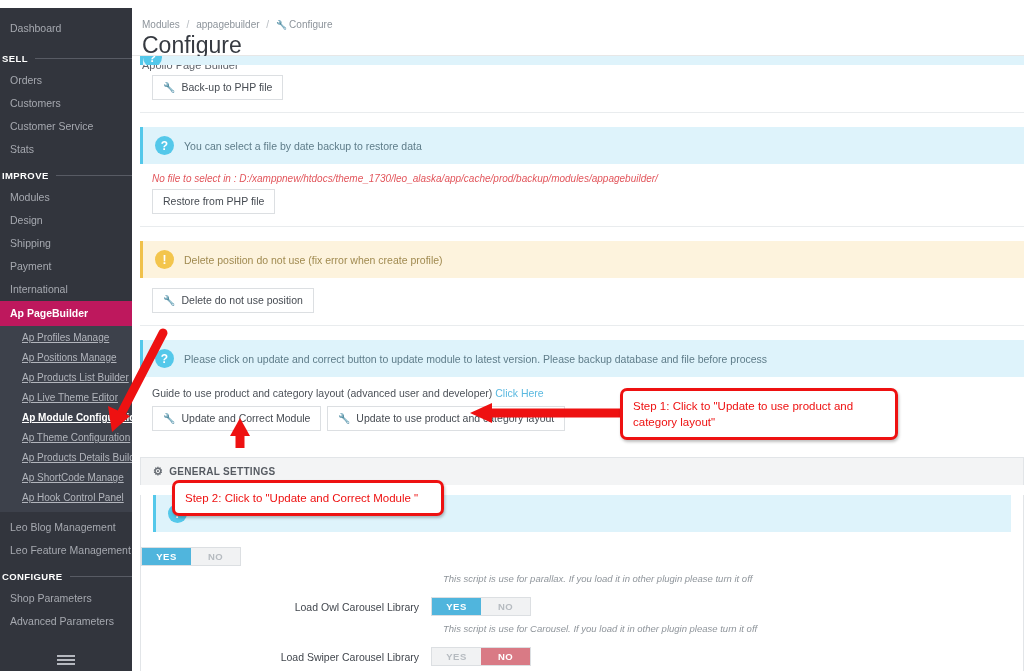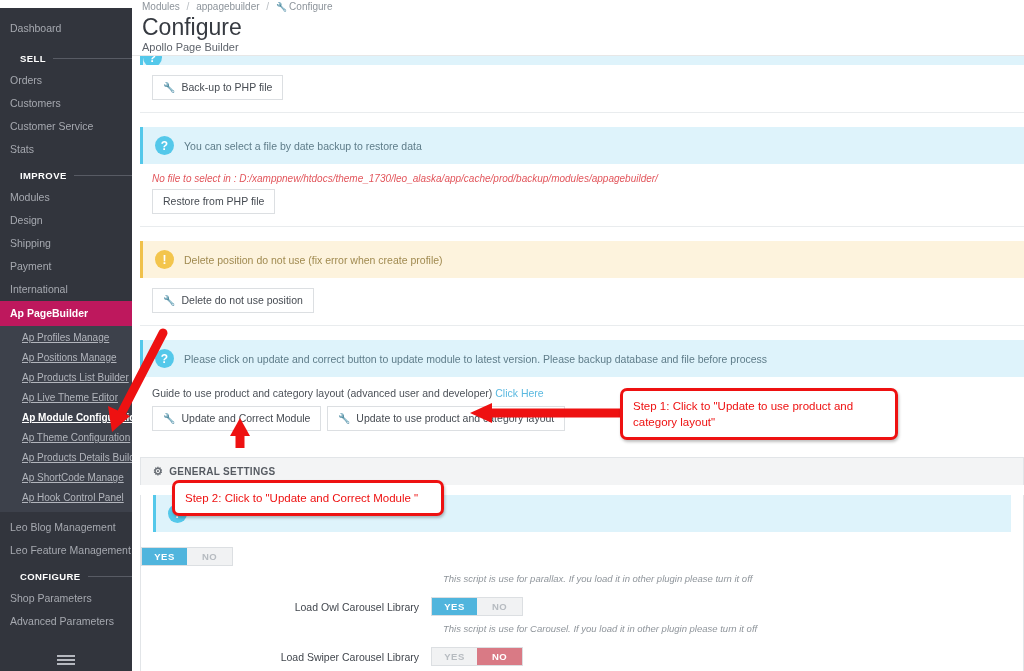--- a/index.html
+++ b/index.html
@@ -23,21 +23,21 @@
     display: block;
     padding: 5px 0 5px 10px;
     font-size: 10.5px;
     color: #a6a9b0;
     line-height: 13px;
     white-space: nowrap;
   }
   .nav-link.dash { padding-top: 14px; padding-bottom: 9px; }
   .nav-section {
     display: flex; align-items: center;
-    padding: 9px 8px 5px 20px;
+    padding: 9px 8px 5px 2px;
     font-size: 9.5px; font-weight: bold;
     color: #ffffff; letter-spacing: .4px;
   }
   .nav-section .sec-label { white-space: nowrap; }
   .nav-section .sec-rule {
     flex: 1; height: 1px; background: #585b64; margin-left: 7px;
   }
   .nav-link.active-parent {
     background: #be185d;
     color: #ffffff;
@@ -64,21 +64,21 @@
   #hamburger i { display: block; width: 18px; height: 2px; background: #b5b8bf; }
 
   
   #content {
     position: absolute; left: 132px; top: 0;
     width: 892px; height: 671px;
     background: #ffffff;
   }
   #topbar {
     height: 56px; background: #ffffff;
-    padding: 1px 0 0 10px;
+    padding: 19px 0 0 10px;
     border-bottom: 1px solid #e7e7e7;
   }
   #breadcrumb { font-size: 10px; color: #9aa0a6; }
   #breadcrumb .sep { margin: 0 4px; color: #b9bec3; }
   #breadcrumb .crumb { color: #8d949b; }
   #breadcrumb .wrench { font-size: 9px; color: #8d949b; margin-right: 2px; }
   #page-title { font-size: 23px; color: #363a41; font-weight: normal; line-height: 26px; margin-top: 2px; }
   #page-sub { font-size: 11px; color: #5e636b; line-height: 14px; }
 
   #panelwrap { position: absolute; left: 8px; top: 56px; right: 0; }
@@ -124,21 +124,21 @@
   .sechead .gear { margin-right: 6px; font-size: 11px; color: #696e75; }
 
   .formrow {
     display: flex; align-items: center;
     padding: 5px 0 0 0;
   }
   .formlabel {
     width: 290px; text-align: right; padding-right: 12px;
     font-size: 10.5px; color: #42474e;
   }
-  .toggle { display: flex; width: 92px; height: 19px; border: 1px solid #dcdfe2; }
+  .toggle { display: flex; width: 100px; height: 19px; border: 1px solid #dcdfe2; }
   .toggle span {
     flex: 1; display: flex; align-items: center; justify-content: center;
     font-size: 9.5px; font-weight: bold; letter-spacing: .5px;
   }
   .toggle .on-active { background: #50b5dd; color: #fff; }
   .toggle .off-active { background: #d97a85; color: #fff; }
   .toggle .idle { background: #f1f2f3; color: #b6bbc0; }
   .helprow { padding: 2px 4px 6px 302px; }
   .helprow .hint { font-size: 9.5px; color: #8f959b; font-style: italic; }
 

